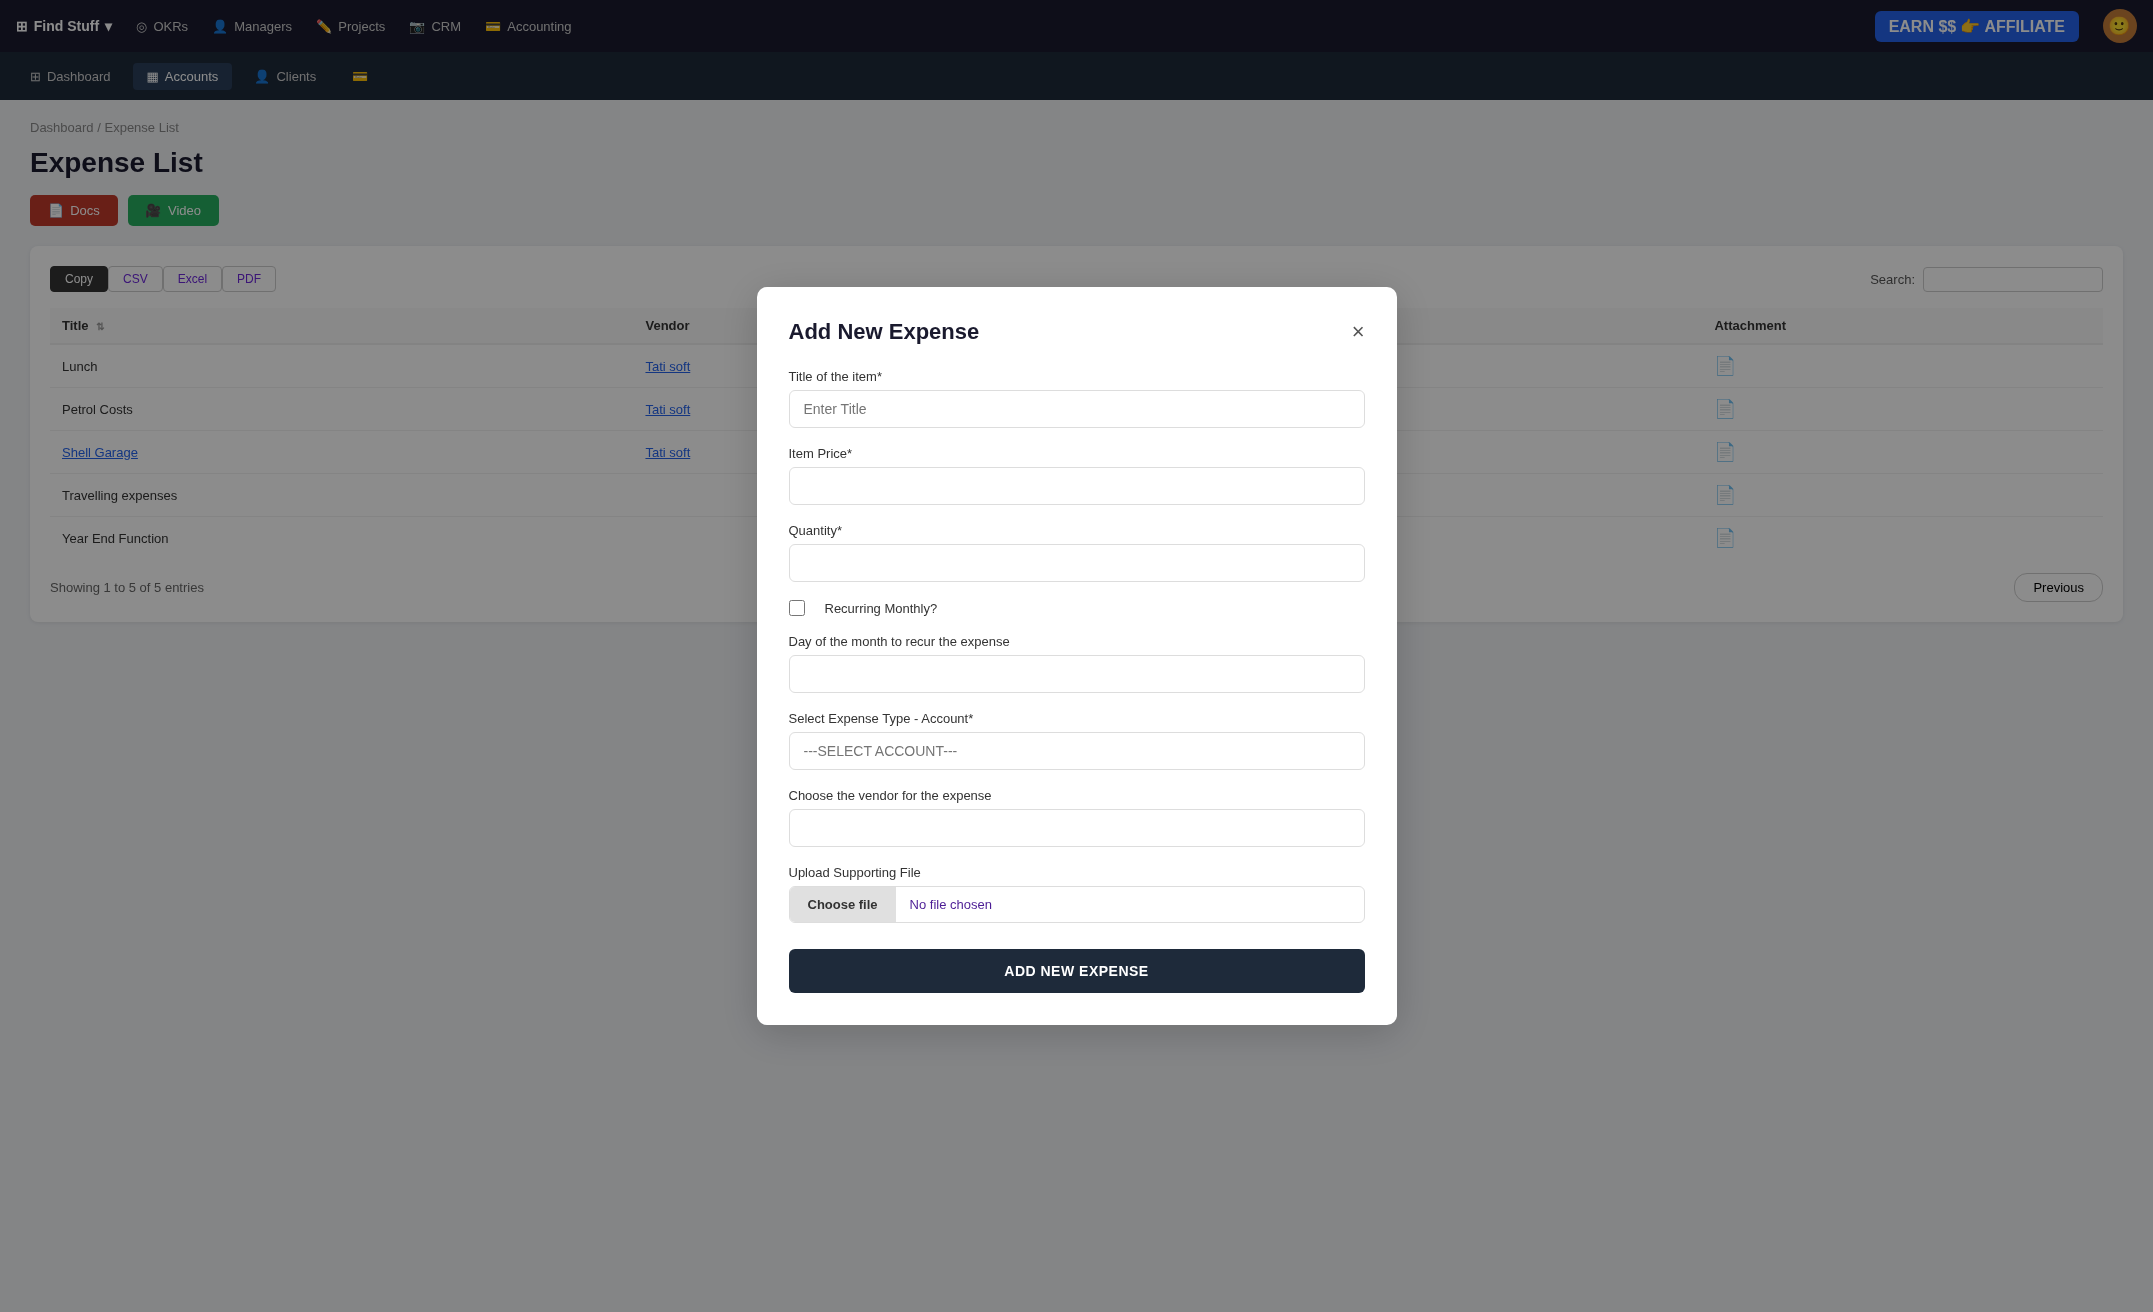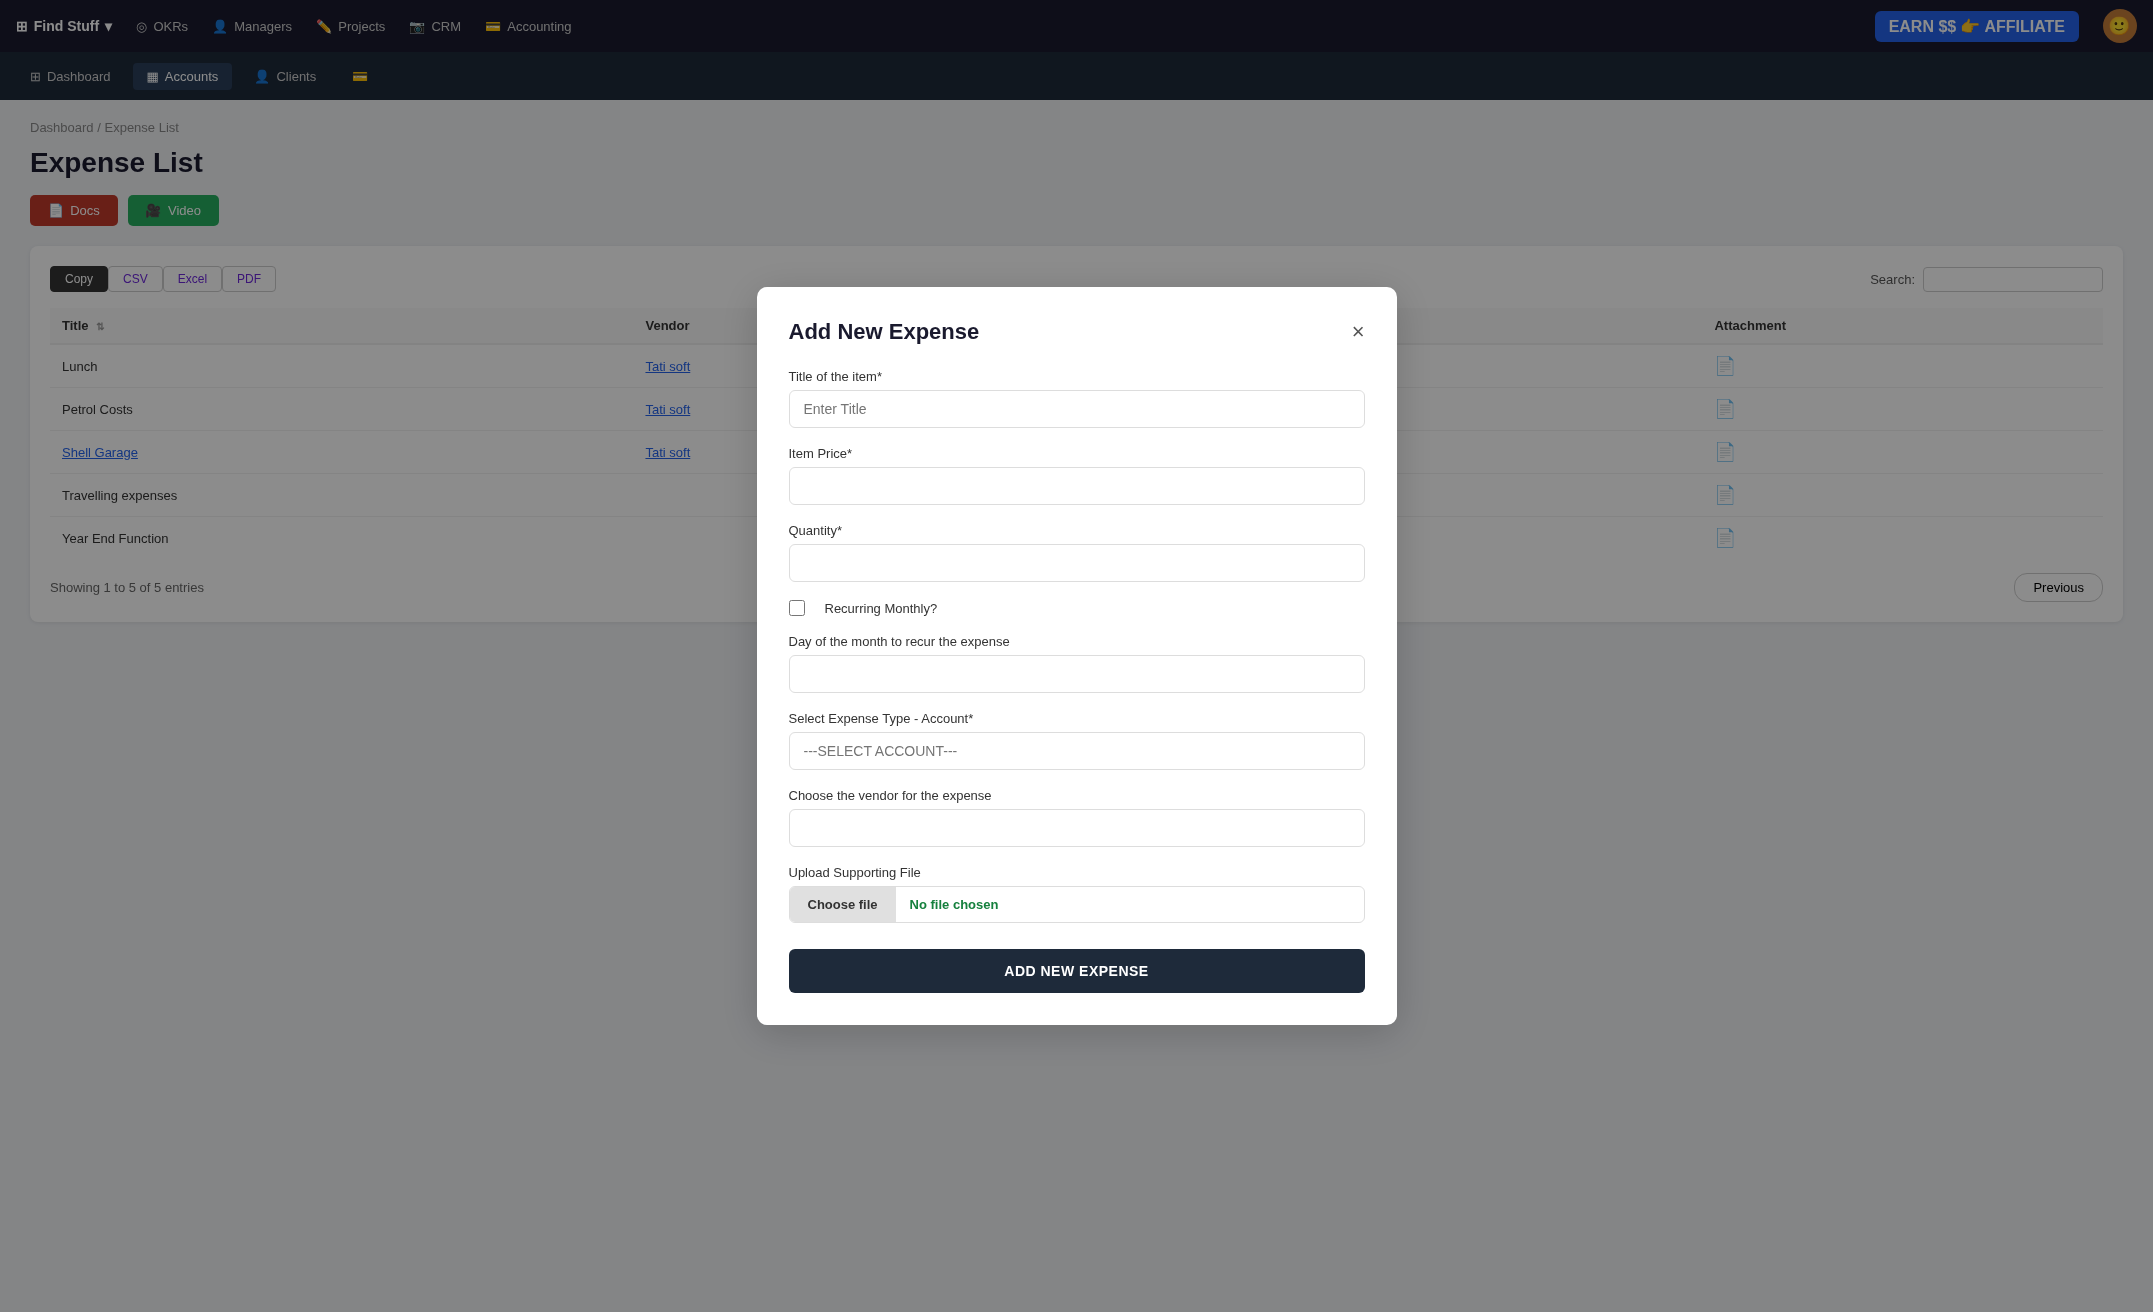--- a/index.html
+++ b/index.html
@@ -138,21 +138,21 @@
     .checkbox-row label { font-size: 13px; color: #333; cursor: pointer; }
 
     .file-upload-row {
       display: flex; align-items: center; width: 100%;
       border: 1px solid #ddd; border-radius: 6px; overflow: hidden;
     }
     .choose-file-btn {
       background: #e0e0e0; border: none; padding: 10px 18px; font-size: 13px; font-weight: 600; cursor: pointer; color: #333; white-space: nowrap;
     }
     .no-file-text {
-      padding: 10px 14px; font-size: 13px; color: #15803d; font-weight: bold;
+      padding: 10px 14px; font-size: 13px; color: #4c1d95;
     }
 
     .submit-btn {
       width: 100%; background: #1e2a3a; color: #fff; border: none; padding: 14px; border-radius: 6px; font-size: 14px; font-weight: 700; cursor: pointer; letter-spacing: 0.5px; margin-top: 8px;
     }
 
     
     .sort-icon { font-size: 10px; color: #999; margin-left: 4px; }
   </style>
 </head>

